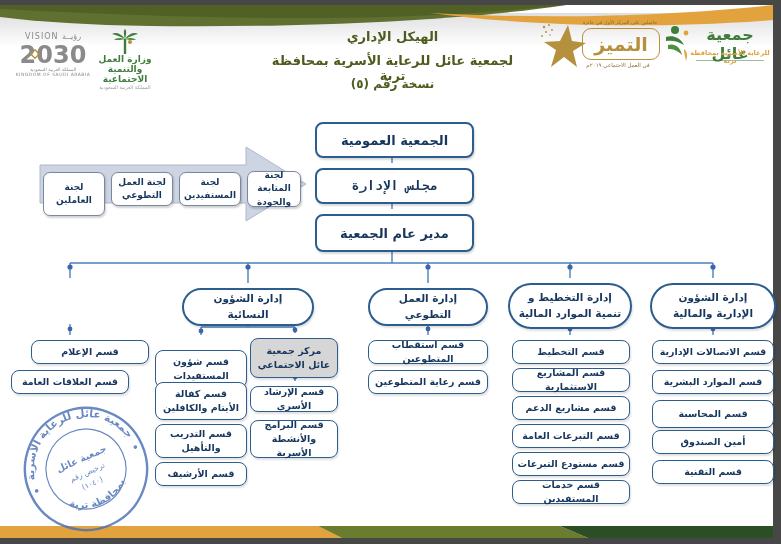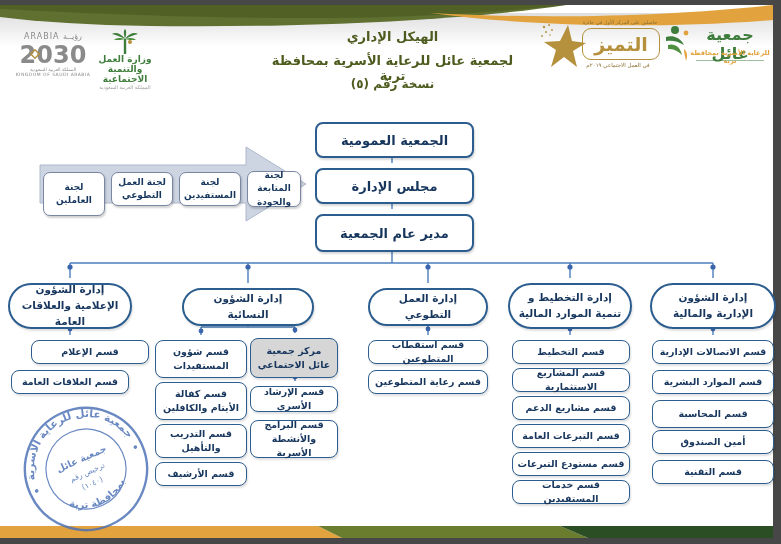--- a/index.html
+++ b/index.html
@@ -52,21 +52,21 @@
     </svg>
 
     <svg class="abs" style="left:0;top:521px;" width="773" height="12" viewBox="0 0 773 12">
       <polygon points="0,0 318,0 342,12 0,12" fill="#e2a23d"></polygon>
       <polygon points="318,0 560,0 588,12 342,12" fill="#6a7c2e"></polygon>
       <polygon points="560,0 773,0 773,12 588,12" fill="#2c4e24"></polygon>
     </svg>
 
     <div class="abs logo-txt" style="left:14px;top:28px;width:78px;text-align:center;color:#8a8a8a;">
       <div style="font-size:8px;letter-spacing:1px;">
-        <span>ARABIA</span>
+        <span>VISION</span>
         <span class="rtl">رؤيــة</span>
       </div>
       <div style="font-size:24px;font-weight:bold;position:relative;">
         <span>2030</span>
         <svg width="10" height="10" viewBox="0 0 10 10" style="position:absolute;left:16px;top:7px;">
           <rect x="2" y="2" width="6" height="6" fill="none" stroke="#b5913d" stroke-width="1.4" transform="rotate(45 5 5)"></rect>
         </svg>
       </div>
       <div class="rtl" style="font-size:4.5px;">المملكة العربية السعودية</div>
       <div style="font-size:4.5px;letter-spacing:.5px;">KINGDOM OF SAUDI ARABIA</div>
@@ -157,38 +157,37 @@
           <circle cx="201" cy="336" r="2.4"></circle>
           <circle cx="295" cy="335" r="2.4"></circle>
         <circle cx="295" cy="382" r="2.4"></circle>
           <circle cx="428" cy="334" r="2.4"></circle>
           <circle cx="570" cy="334" r="2.4"></circle>
         <circle cx="713" cy="334" r="2.4"></circle>
       </g>
     </svg>
 
     <div class="spine rtl" style="left:315px;top:117px;width:155px;height:32px;">الجمعية العمومية</div>
-    <div class="spine rtl" style="left:315px;top:163px;width:155px;height:32px;">مجلس الإدارة</div>
+    <div class="spine rtl" style="left:315px;top:163px;width:155px;height:32px;font-family:Liberation Mono, monospace;">مجلس الإدارة</div>
     <div class="spine rtl" style="left:315px;top:209px;width:155px;height:34px;">مدير عام الجمعية</div>
 
     <div class="cbx rtl" style="left:247px;top:166px;width:54px;height:36px;">لجنة المتابعة والجودة</div>
     <div class="cbx rtl" style="left:179px;top:167px;width:62px;height:34px;">لجنة المستفيدين</div>
     <div class="cbx rtl" style="left:111px;top:167px;width:62px;height:34px;">لجنة العمل التطوعي</div>
     <div class="cbx rtl" style="left:43px;top:167px;width:62px;height:44px;">لجنة العاملين</div>
 
-    <div class="pill rtl" style="left:8px;top:278px;width:124px;height:46px;">إدارة الشؤون الإعلامية والعلاقات العامة</div>
     <div class="pill rtl" style="left:182px;top:283px;width:132px;height:38px;">إدارة الشؤون النسائية</div>
     <div class="pill rtl" style="left:368px;top:283px;width:120px;height:38px;">إدارة العمل التطوعي</div>
     <div class="pill rtl" style="left:508px;top:278px;width:124px;height:46px;">إدارة التخطيط و تنمية الموارد المالية</div>
     <div class="pill rtl" style="left:650px;top:278px;width:126px;height:46px;">إدارة الشؤون الإدارية والمالية</div>
 
     <div class="bx rtl" style="left:11px;top:335px;width:118px;height:24px;margin-left:20px;">قسم الإعلام</div>
     <div class="bx rtl" style="left:11px;top:365px;width:118px;height:24px;">قسم العلاقات العامة</div>
 
-    <div class="bx rtl" style="left:155px;top:335px;width:92px;height:38px;">قسم شؤون المستفيدات</div>
+    <div class="bx rtl" style="left:155px;top:345px;width:92px;height:38px;">قسم شؤون المستفيدات</div>
     <div class="bx rtl" style="left:155px;top:377px;width:92px;height:38px;">قسم كفالة الأيتام والكافلين</div>
     <div class="bx rtl" style="left:155px;top:419px;width:92px;height:34px;">قسم التدريب والتأهيل</div>
     <div class="bx rtl" style="left:155px;top:457px;width:92px;height:24px;">قسم الأرشيف</div>
 
     <div class="bx gray rtl" style="left:250px;top:333px;width:88px;height:40px;">مركز جمعية عائل الاجتماعي</div>
     <div class="bx rtl" style="left:250px;top:381px;width:88px;height:26px;">قسم الإرشاد الأسري</div>
     <div class="bx rtl" style="left:250px;top:415px;width:88px;height:38px;">قسم البرامج والأنشطة الأسرية</div>
 
     <div class="bx rtl" style="left:368px;top:335px;width:120px;height:24px;">قسم استقطاب المتطوعين</div>
     <div class="bx rtl" style="left:368px;top:365px;width:120px;height:24px;">قسم رعاية المتطوعين</div>

